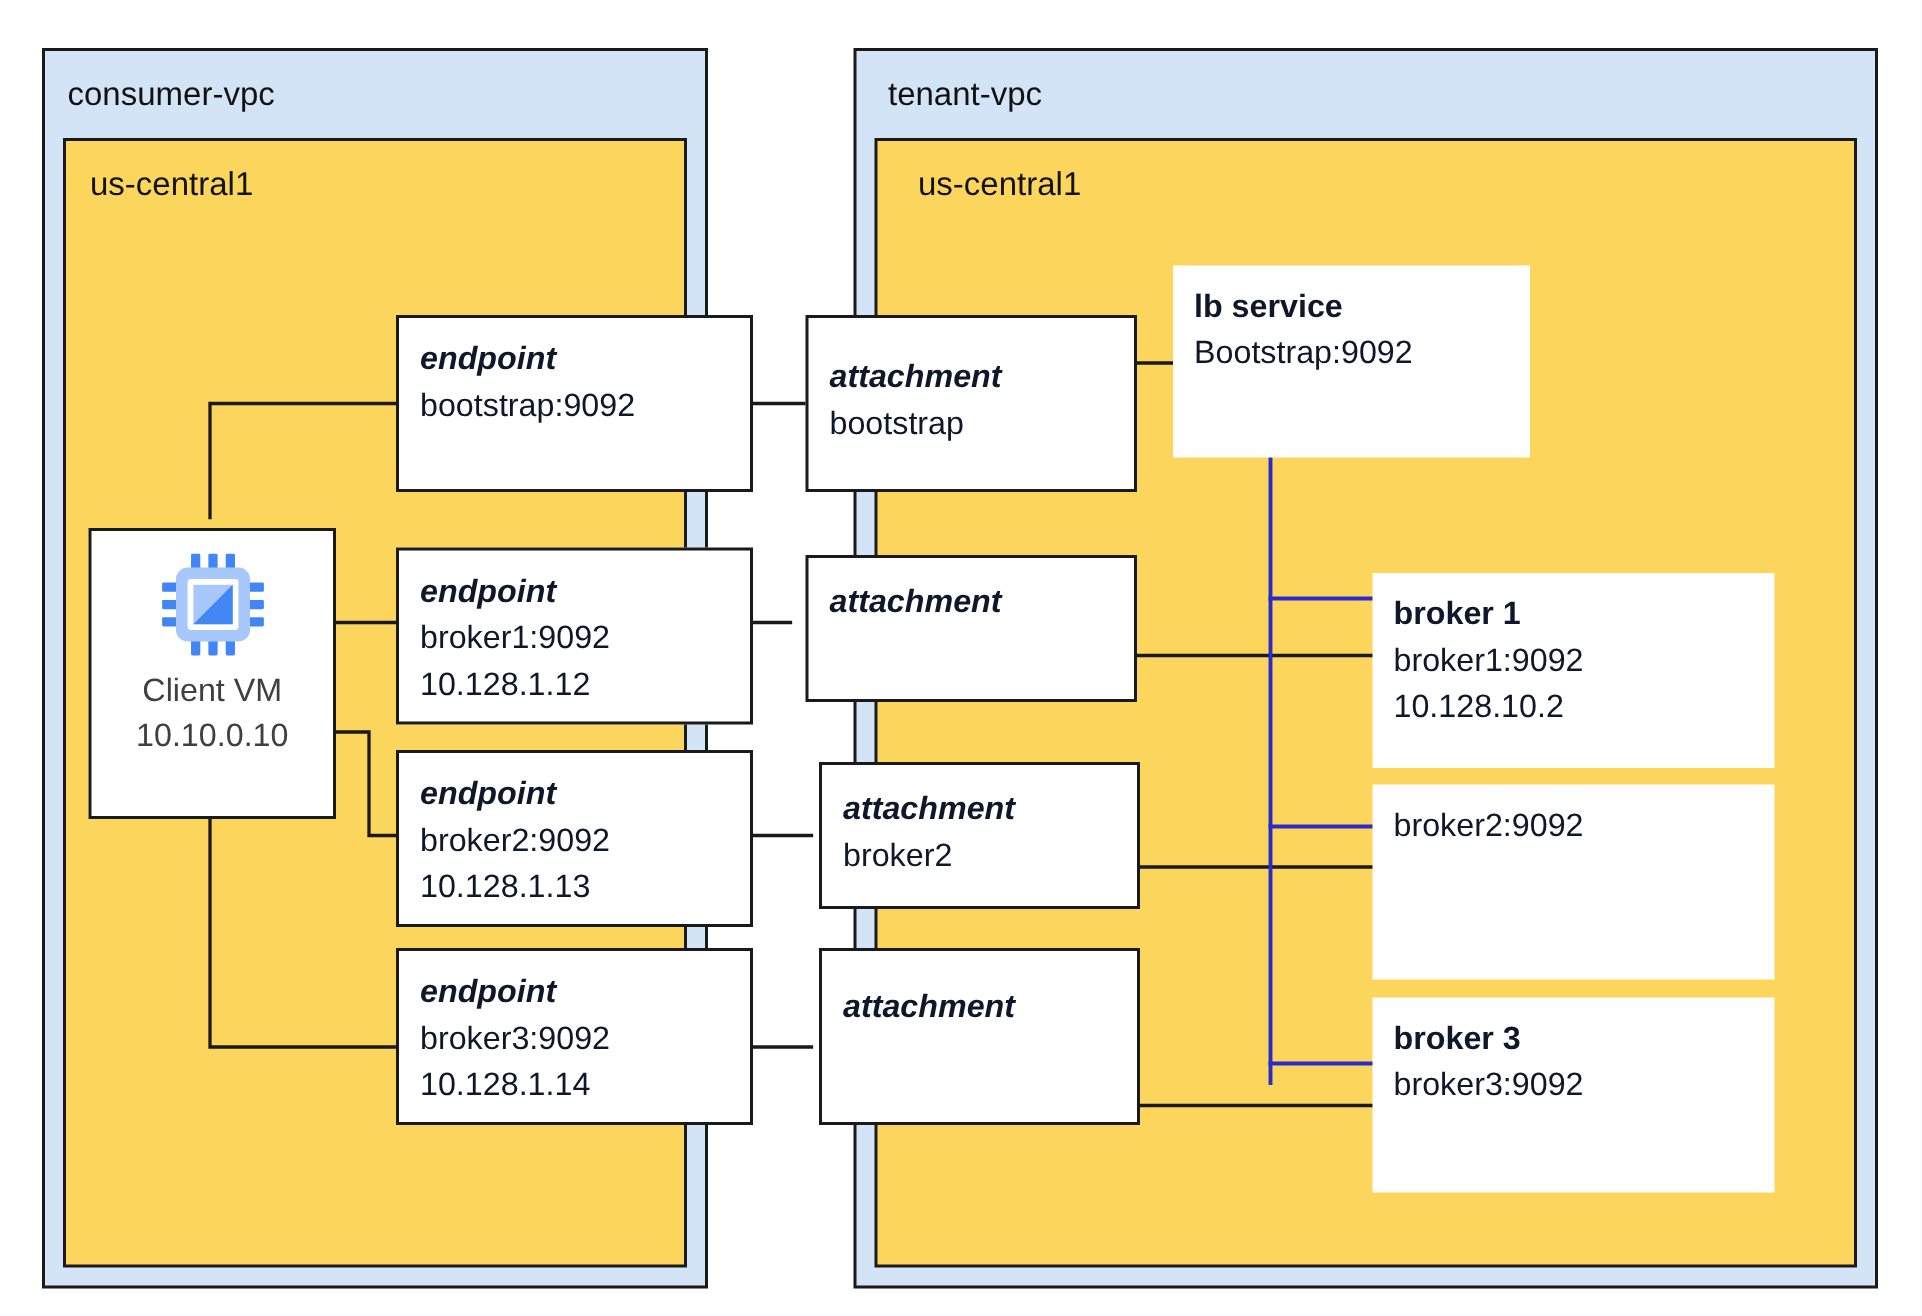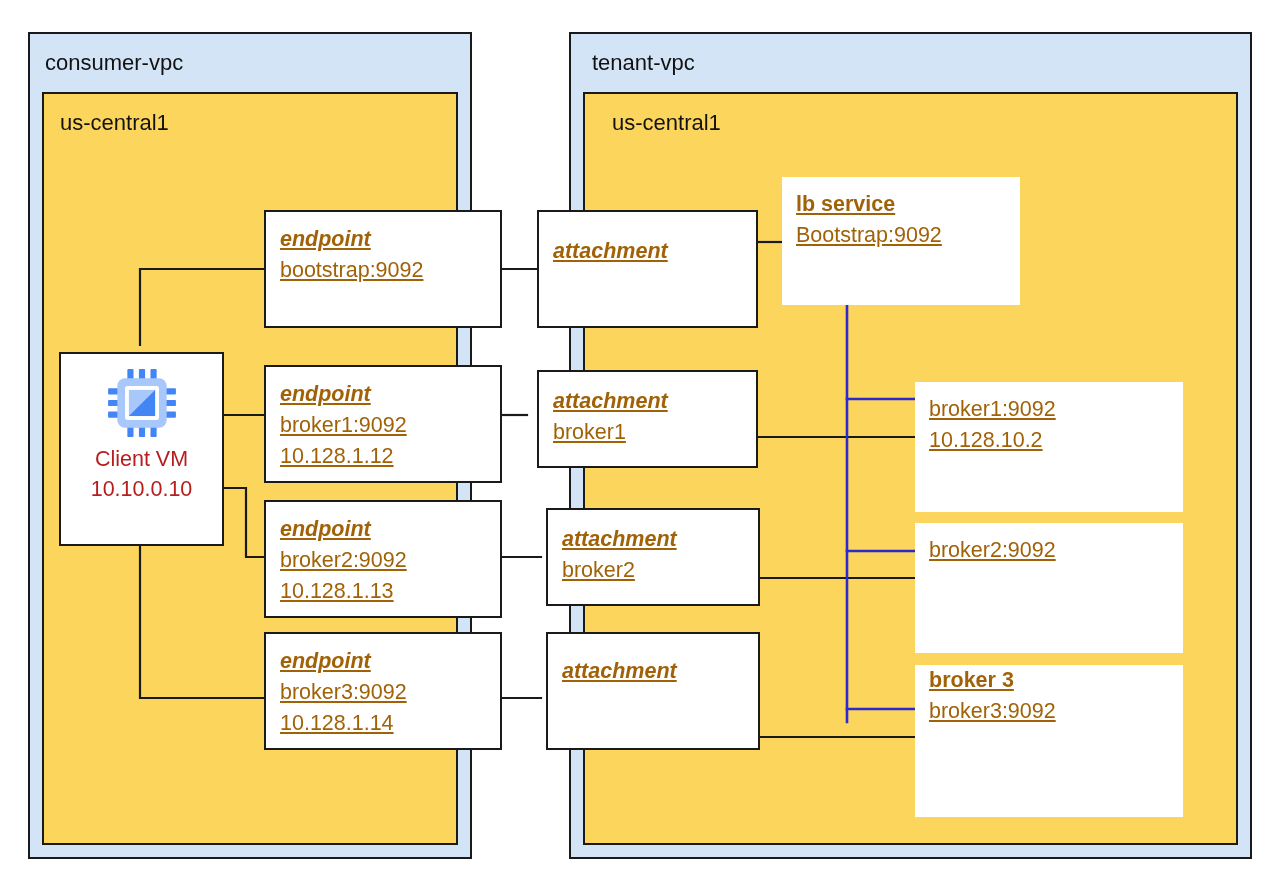--- a/index.html
+++ b/index.html
@@ -50,25 +50,24 @@
   .node-box {
     position: absolute;
     background: #ffffff;
     box-sizing: border-box;
   }
   .node-box.bordered {
     border: 2px solid #1a1a1a;
   }
   .node-box .line {
     display: block;
-    color: #a16207;
+    color: #0f172a;
     font-size: 21.5px;
     line-height: 31px;
     white-space: nowrap;
-    text-decoration: underline;
   }
   .node-box .line.bi {
     font-weight: bold;
     font-style: italic;
   }
   .node-box .line.b {
     font-weight: bold;
   }
   .label-vpc, .label-region {
     position: absolute;
@@ -87,21 +86,21 @@
     flex-direction: column;
     align-items: center;
     justify-content: flex-start;
   }
   .vm-box .vm-icon {
     margin-top: 12px;
   }
   .vm-box .vm-text {
     display: block;
     text-align: center;
-    color: #b91c1c;
+    color: #404040;
     font-size: 21.5px;
     line-height: 30px;
     white-space: nowrap;
   }
   .pad-l { padding-left: 14px; }
 </style>
 </head>
 <body>
 
 <div id="canvas">
@@ -200,48 +199,49 @@
   </div>
 
   <div class="node-box bordered pad-l" style="left:264px; top:632px; width:238px; height:118px; padding-top:12px;">
     <span class="line bi">endpoint</span>
     <span class="line">broker3:9092</span>
     <span class="line">10.128.1.14</span>
   </div>
 
   <div class="node-box bordered pad-l" style="left:537px; top:210px; width:221px; height:118px; padding-top:24px;">
     <span class="line bi">attachment</span>
+    <span class="line">bootstrap</span>
   </div>
 
   <div class="node-box bordered pad-l" style="left:537px; top:370px; width:221px; height:98px; padding-top:14px;">
     <span class="line bi">attachment</span>
-    <span class="line">broker1</span>
   </div>
 
   <div class="node-box bordered pad-l" style="left:546px; top:508px; width:214px; height:98px; padding-top:14px;">
     <span class="line bi">attachment</span>
     <span class="line">broker2</span>
   </div>
 
   <div class="node-box bordered pad-l" style="left:546px; top:632px; width:214px; height:118px; padding-top:22px;">
     <span class="line bi">attachment</span>
   </div>
 
   <div class="node-box pad-l" style="left:782px; top:177px; width:238px; height:128px; padding-top:12px;">
     <span class="line b">lb service</span>
     <span class="line">Bootstrap:9092</span>
   </div>
 
   <div class="node-box pad-l" style="left:915px; top:382px; width:268px; height:130px; padding-top:12px;">
+    <span class="line b">broker 1</span>
     <span class="line">broker1:9092</span>
     <span class="line">10.128.10.2</span>
   </div>
 
   <div class="node-box pad-l" style="left:915px; top:523px; width:268px; height:130px; padding-top:12px;">
     <span class="line">broker2:9092</span>
   </div>
 
-  <div class="node-box pad-l" style="left:915px; top:665px; width:268px; height:152px; ">
+  <div class="node-box pad-l" style="left:915px; top:665px; width:268px; height:130px; padding-top:12px;">
     <span class="line b">broker 3</span>
     <span class="line">broker3:9092</span>
   </div>
 
 </div>
 
 </body></html>

